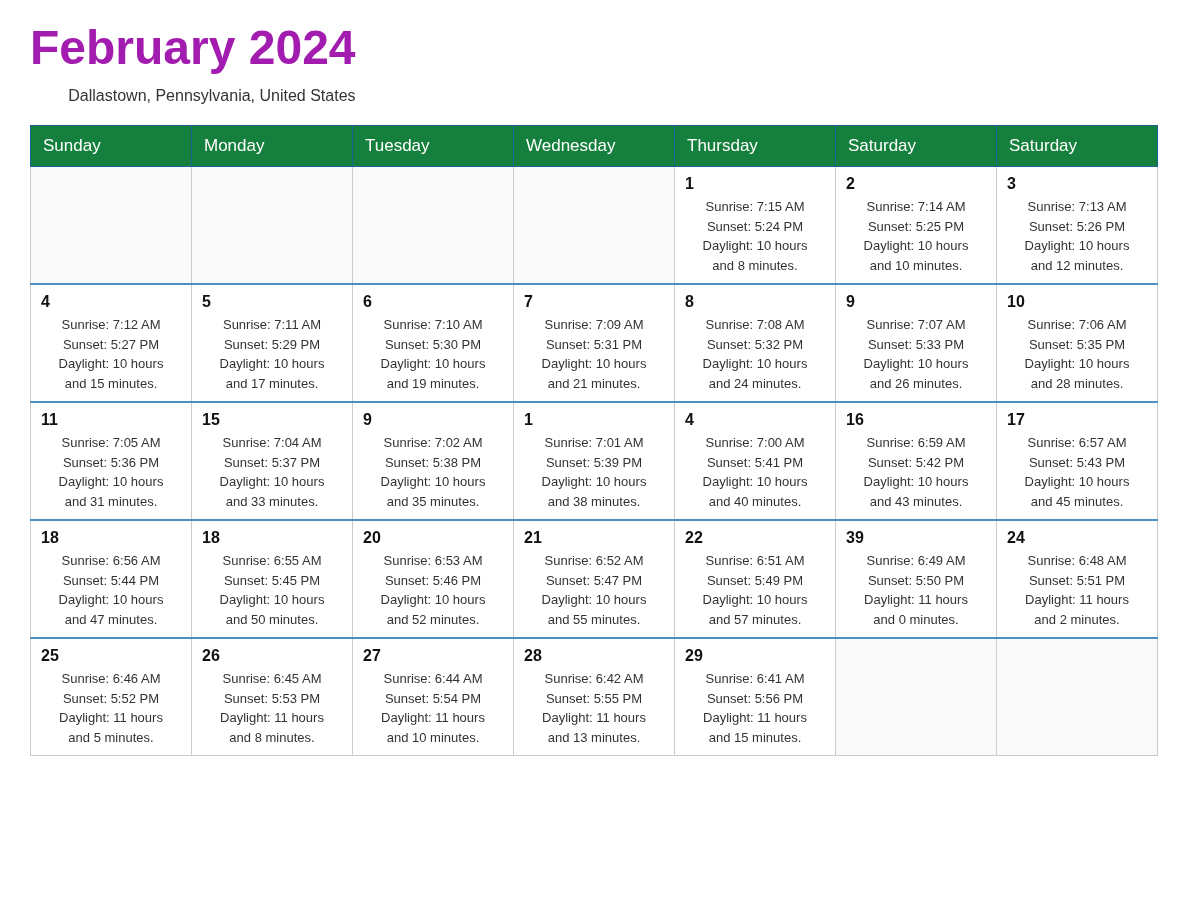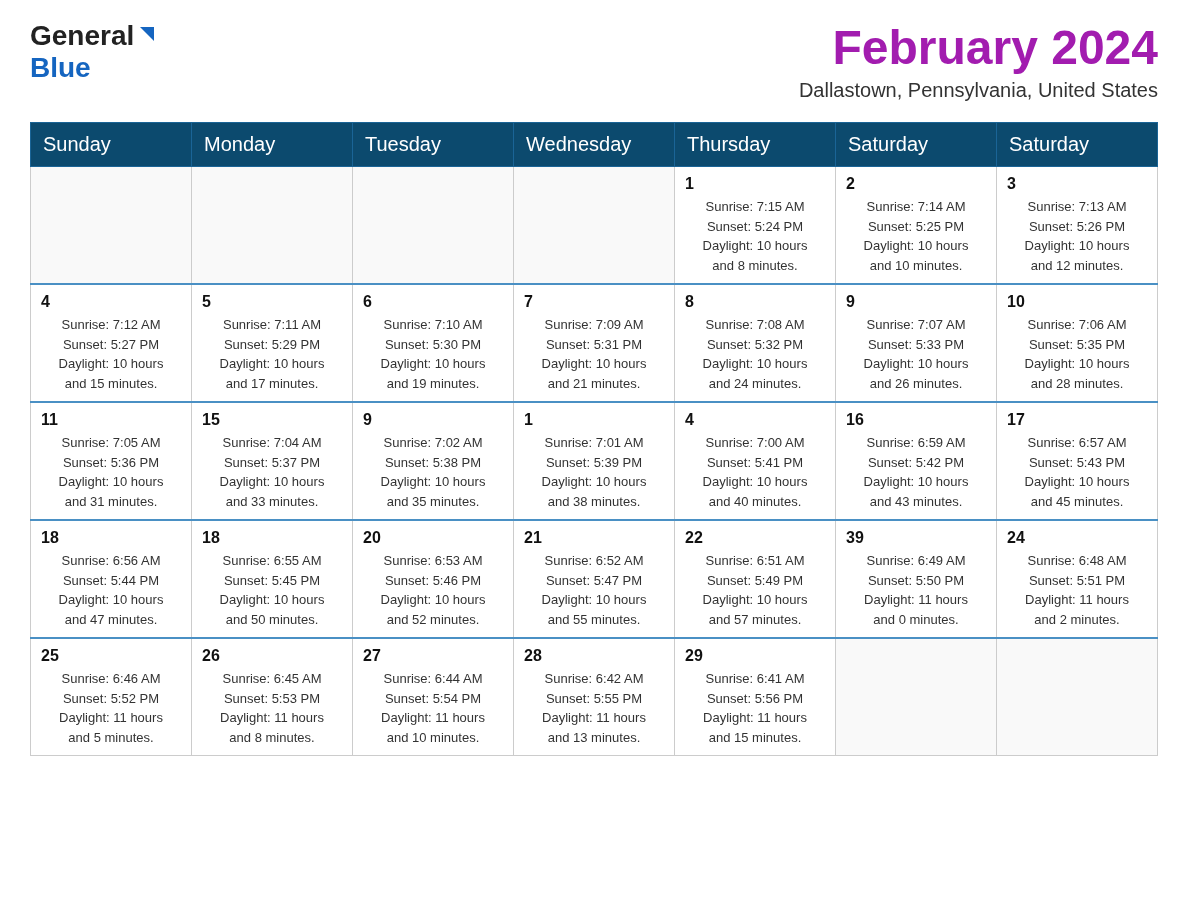--- a/index.html
+++ b/index.html
@@ -37,34 +37,34 @@
     }
     .title-area {
       text-align: right;
     }
     .month-title {
       font-size: 48px;
       font-weight: bold;
       color: #a21caf;
     }
     .location {
-      font-size: 20px;
+      font-size: 16px;
       color: #333;
-      margin-top: 4px;
+      margin-top: 12px;
     }
     .calendar {
       width: 100%;
       border-collapse: collapse;
       border: 1px solid #bbb;
     }
     .calendar th {
-      background: #0c4a6e;
+      background: #15803d;
       color: #fff;
       padding: 10px 12px;
-      font-size: 20px;
+      font-size: 17px;
       font-weight: normal;
       text-align: left;
       border: 1px solid #1a6496;
     }
     .calendar td {
       vertical-align: top;
       padding: 8px 10px;
       border: 1px solid #ccc;
       width: calc(100% / 7);
       min-height: 100px;
@@ -91,31 +91,20 @@
       border-bottom: 2px solid #4a90c4;
     }
     .empty-cell {
       background: #f9f9f9;
     }
   </style>
 </head>
 <body>
 
 <div class="header">
-  <div class="logo">
-    <div class="logo-line">
-      <span class="logo-general">General</span>
-      <span style="display:inline-block; margin-left:2px;">
-        <svg width="22" height="22" viewBox="0 0 22 22">
-          <polygon points="4,4 18,4 18,18" fill="#1565c0"></polygon>
-        </svg>
-      </span>
-    </div>
-    <span class="logo-blue">Blue</span>
-  </div>
   <div class="title-area">
     <div class="month-title">February 2024</div>
     <div class="location">Dallastown, Pennsylvania, United States</div>
   </div>
 </div>
 
 <table class="calendar">
   <thead>
     <tr>
     <th>Sunday</th>

